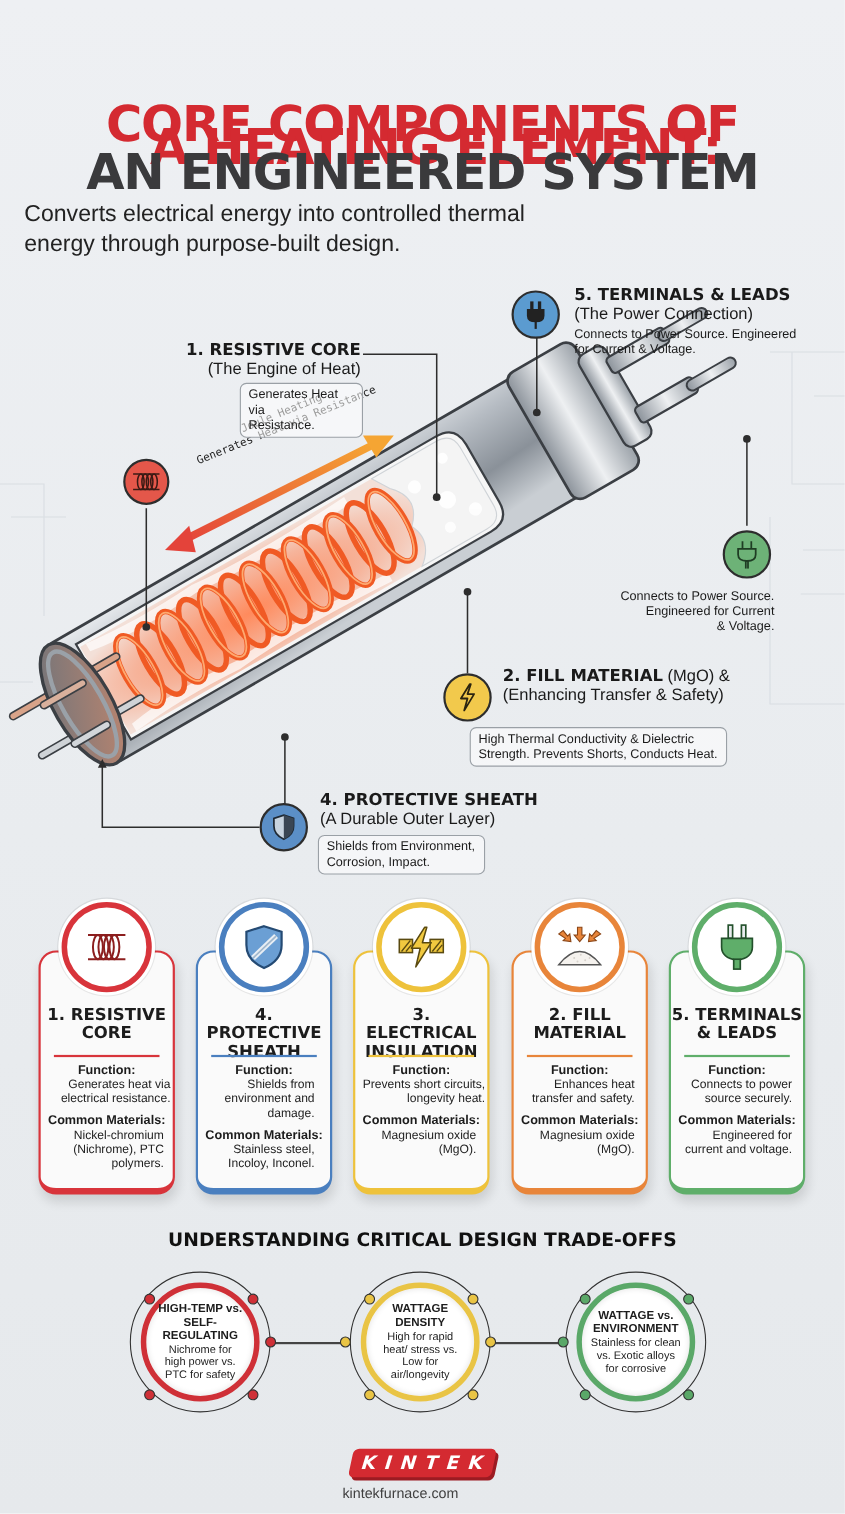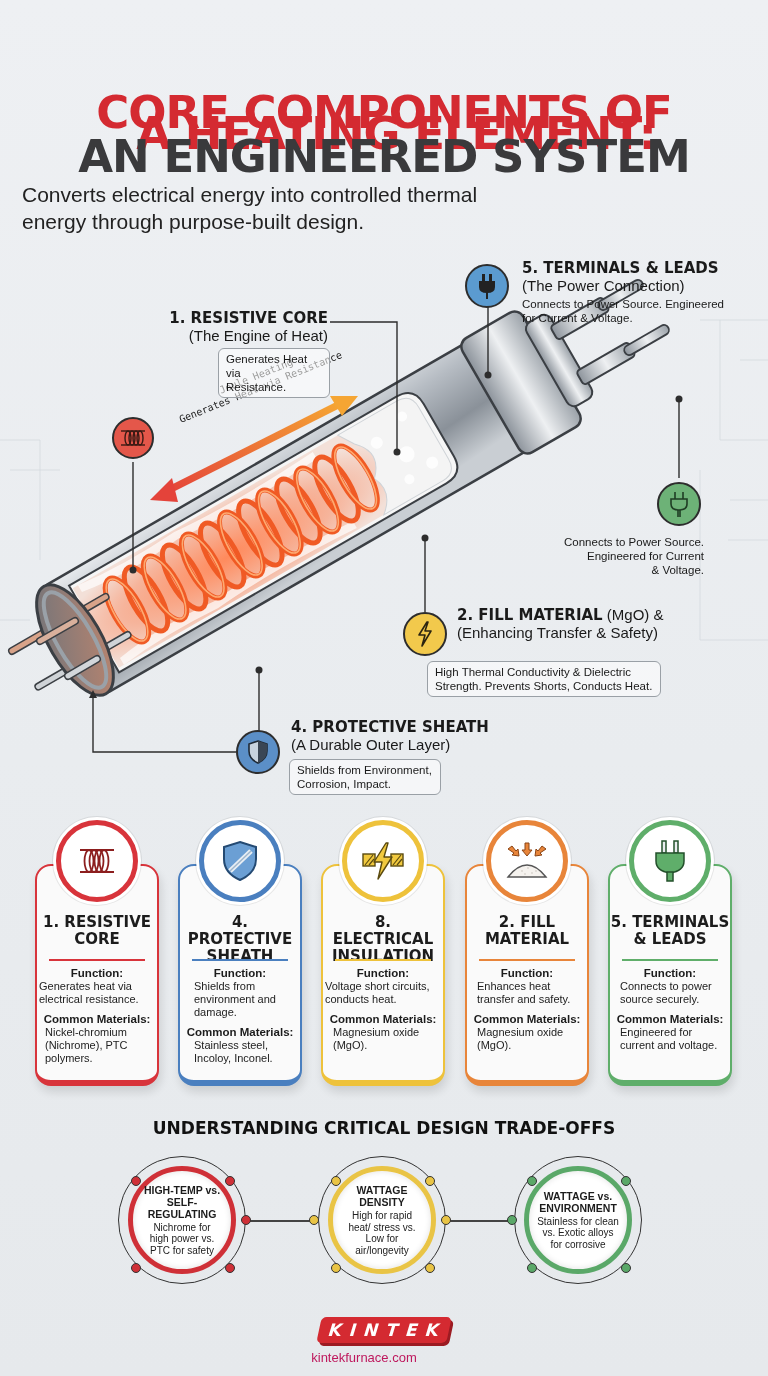--- a/index.html
+++ b/index.html
@@ -55,21 +55,21 @@
     position: absolute; top: 48px; left: 0; width: 100%; text-align: center;
     font-weight: bold; font-size: 15px; line-height: 17px; color: #1c1c1c;
   }
   .card-rule { position: absolute; top: 93px; left: 12px; right: 12px; height: 2px; }
   .card-label {
     position: absolute; left: 0; width: 100%; text-align: center;
     font-weight: bold; font-size: 11.5px; line-height: 13px; color: #1c1c1c;
     font-family: "Liberation Sans", sans-serif;
   }
   .card-text {
-    position: absolute; left: 2px; right: 2px; text-align: left;
+    position: absolute; left: 2px; right: 2px; text-align: right;
     font-size: 11px; line-height: 13px; color: #222;
     font-family: "Liberation Sans", sans-serif;
   }
 
   
   .tradeoff-heading {
     position: absolute; top: 1118px; left: 0; width: 768px; text-align: center;
     font-weight: bold; font-size: 17px; color: #111; letter-spacing: 0;
   }
   .to-outer {
@@ -93,21 +93,21 @@
     background: #d42a31; border-radius: 5px; transform: skewX(-12deg);
     box-shadow: 3px 3px 0 #9c1b22;
     display: flex; align-items: center; justify-content: center;
   }
   .logo span {
     color: #fff; font-weight: bold; font-style: italic; font-size: 17px; letter-spacing: 8px;
     transform: skewX(6deg); padding-left: 8px;
   }
   .url {
     position: absolute; top: 1350px; left: 0; width: 728px; text-align: center;
-    font-family: "Liberation Sans", sans-serif; font-size: 13px; color: #be185d;
+    font-family: "Liberation Sans", sans-serif; font-size: 13px; color: #404040;
   }
 </style>
 </head>
 <body>
 
 <div class="title red" style="top:90px">CORE COMPONENTS OF</div>
 <div class="title red" style="top:113px;top:111px;left:12px">A HEATING ELEMENT:</div>
 <div class="title dark" style="top:134px">AN ENGINEERED SYSTEM</div>
 <div class="subtitle">
   <div>Converts electrical energy into controlled thermal</div>
@@ -376,26 +376,26 @@
 <div class="card-ring" style="left:199px;border-color:#4a7fbf">
   <svg width="36" height="42" viewBox="0 0 36 42">
       <path d="M18 2 L34 7 V19 Q34 33 18 40 Q2 33 2 19 V7 Z" fill="#6b9fd4" stroke="#244a73" stroke-width="2"></path>
       <path d="M8 31 L29 11" stroke="#e8eef4" stroke-width="5"></path>
       <path d="M8 31 L29 11" stroke="#9fb6cc" stroke-width="1.5"></path>
     </svg>
 </div>
 
 <div class="card" style="left:321px;border-color:#eec23b">
   <div class="card-title">
-      <div>8. ELECTRICAL</div>
+      <div>3. ELECTRICAL</div>
       <div>INSULATION</div>
     </div>
   <div class="card-rule" style="background:#eec23b"></div>
   <div class="card-label" style="top:101px">Function:</div>
-  <div class="card-text" style="top:114px">Voltage short circuits, conducts heat.</div>
+  <div class="card-text" style="top:114px">Prevents short circuits, longevity heat.</div>
   <div class="card-label" style="top:147px">Common Materials:</div>
   <div class="card-text" style="top:160px;left:10px;right:10px">Magnesium oxide (MgO).</div>
 </div>
 <div class="card-ring" style="left:342px;border-color:#eec23b">
   <svg width="44" height="40" viewBox="0 0 44 40">
       <g fill="#f1c93f" stroke="#5a4a10" stroke-width="1.4">
         <rect x="2" y="13" width="12" height="12"></rect>
         <rect x="30" y="13" width="12" height="12"></rect>
         <path d="M25 2 L13 21 H21 L17 38 L31 16 H23 L27 2 Z" stroke-linejoin="round"></path>
       </g>

